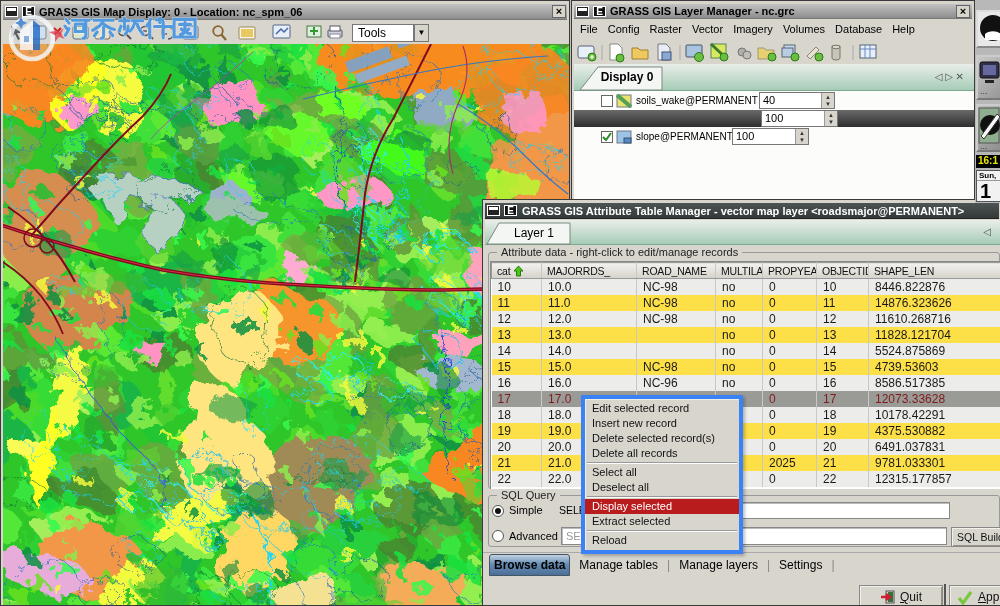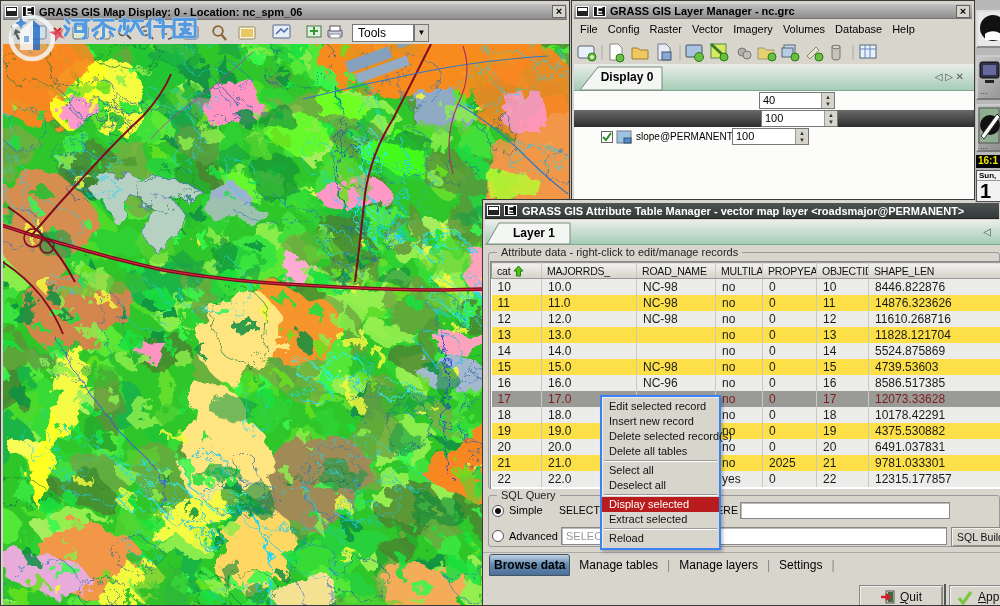--- a/index.html
+++ b/index.html
@@ -1263,20 +1263,28 @@
  </svg>
  </div>
  <div class="tabbar" style="left:2px;top:63px;width:400px;height:27px">
    <svg width="400" height="27" style="position:absolute">
      <path d="M6,26 L24,3 H88 V26 Z" fill="#f4f6f4" stroke="#7a8a7e"></path>
    </svg>
    <div style="position:absolute;left:21px;top:6px;width:64px;text-align:center;font-weight:bold;font-size:12px">Display 0</div>
    <div style="position:absolute;right:10px;top:7px;color:#555;font-size:10px">◁ ▷ ✕</div>
  </div>
  <div style="position:absolute;left:2px;top:90px;width:400px;height:112px;background:#fcfcfb">
+   <div style="position:absolute;left:27px;top:1px;height:17px;display:flex;align-items:center">
+     <span style="width:12px;height:12px;border:1px solid #666;background:#fff;flex:none"></span>
+     <svg width="17" height="14" style="margin-left:3px;flex:none">
+          <rect x="1" y="1" width="14" height="12" fill="#e8e470" stroke="#778"></rect>
+          <path d="M1,1 l14,12" stroke="#55a055" stroke-width="4"></path>
+        </svg>
+     <span style="font-size:10px;margin-left:3px;white-space:nowrap">soils_wake@PERMANENT</span>
+   </div>
    <div class="spin" style="left:185px;top:1px;width:76px;height:17px">40<span class="ud">▲<br>▼</span></div>
    <div style="position:absolute;left:0;top:19px;height:17px;width:400px;background:linear-gradient(#6a6a6a,#2e2e2e);color:#fff">
      <div class="spin" style="left:187px;top:0px;width:77px;height:17px;color:#000">100<span class="ud">▲<br>▼</span></div>
    </div>
    <div style="position:absolute;left:27px;top:37px;height:17px;display:flex;align-items:center">
      <span style="width:12px;height:12px;border:1px solid #666;background:#fff;position:relative;flex:none">
           <svg width="12" height="12" style="position:absolute;left:-1px;top:-1px">
             <path d="M2,6 l3,3 5,-7" stroke="#2a8a2a" stroke-width="2" fill="none"></path>
           </svg>
         </span>
@@ -1294,21 +1302,21 @@
  <div style="position:absolute;left:0;top:0;right:0;height:3px;background:#d8d5cd"></div>
  <div class="tbar active" style="top:3px;height:16px">
    <span class="ticon menu"></span>
       <span class="ticon e">E</span>
    <span style="margin-left:3px">GRASS GIS Attribute Table Manager - vector map layer &lt;roadsmajor@PERMANENT&gt;</span>
  </div>
  <div class="tabbar" style="left:2px;top:20px;width:516px;height:25px">
    <svg width="516" height="25" style="position:absolute">
      <path d="M2,24 L14,3 H85 V24 Z" fill="#f4f6f4" stroke="#7a8a7e"></path>
    </svg>
-   <div style="position:absolute;left:14px;top:6px;width:70px;text-align:center;font-weight:bold;font-size:12px">Layer 1</div>
+   <div style="position:absolute;left:14px;top:6px;width:70px;text-align:center;font-weight:normal;font-size:12px">Layer 1</div>
    <div style="position:absolute;right:10px;top:6px;color:#555;font-size:10px">◁</div>
  </div>
  <div class="gbox" style="left:5px;top:52px;width:512px;height:237px;border-color:#999">
    <span style="left:8px">Attribute data - right-click to edit/manage records</span>
  </div>
  <div style="position:absolute;left:7px;top:61px;width:511px;height:228px;overflow:hidden;background:#fff;border-top:1px solid #888;border-left:1px solid #888">
   <table class="grid" style="width:560px">
    <colgroup>
           <col style="width:50px">
           <col style="width:95px">
@@ -1511,25 +1519,25 @@
         <text x="2" y="43" font-size="9" fill="#333">...</text>
       </svg>
  </div>
  <div style="position:absolute;left:1px;top:155px;width:36px;height:13px;background:#000;color:#e8e800;font-size:10px;font-weight:bold;padding-left:2px">16:1</div>
  <div style="position:absolute;left:1px;top:170px;width:36px;height:32px;background:#f2f2f2;border:1px solid #555">
    <div style="font-size:8px;font-weight:bold;border-bottom:1px solid #999;padding-left:2px">Sun,</div>
    <div style="font-size:20px;font-weight:bold;padding-left:3px;line-height:20px">1</div>
  </div>
 </div>
 
-<div style="position:absolute;left:600px;top:395px;width:121px;background:#d8d5cd;border:2px solid #3b82f6;box-shadow:inset 1px 1px 0 #f0eee8, 2px 2px 3px rgba(0,0,0,0.25);font-size:11px;color:#111;padding:2px 0;white-space:nowrap">
+<div style="position:absolute;left:581px;top:395px;width:162px;background:#d8d5cd;border:4px solid #3b82f6;box-shadow:inset 1px 1px 0 #f0eee8, 2px 2px 3px rgba(0,0,0,0.25);font-size:11px;color:#111;padding:2px 0;white-space:nowrap">
  <div style="height:15px;padding:1px 0 0 7px">Edit selected record</div>
  <div style="height:15px;padding:1px 0 0 7px">Insert new record</div>
  <div style="height:15px;padding:1px 0 0 7px">Delete selected record(s)</div>
- <div style="height:15px;padding:1px 0 0 7px">Delete all tables</div>
+ <div style="height:15px;padding:1px 0 0 7px">Delete all records</div>
  <div style="height:4px;position:relative">
       <div style="position:absolute;left:2px;right:2px;top:1px;border-top:1px solid #999;border-bottom:1px solid #fff"></div>
     </div>
  <div style="height:15px;padding:1px 0 0 7px">Select all</div>
  <div style="height:15px;padding:1px 0 0 7px">Deselect all</div>
  <div style="height:4px;position:relative">
       <div style="position:absolute;left:2px;right:2px;top:1px;border-top:1px solid #999;border-bottom:1px solid #fff"></div>
     </div>
  <div style="height:15px;padding:1px 0 0 7px;background:#b91c1c;color:#fff">Display selected</div>
  <div style="height:15px;padding:1px 0 0 7px">Extract selected</div>

